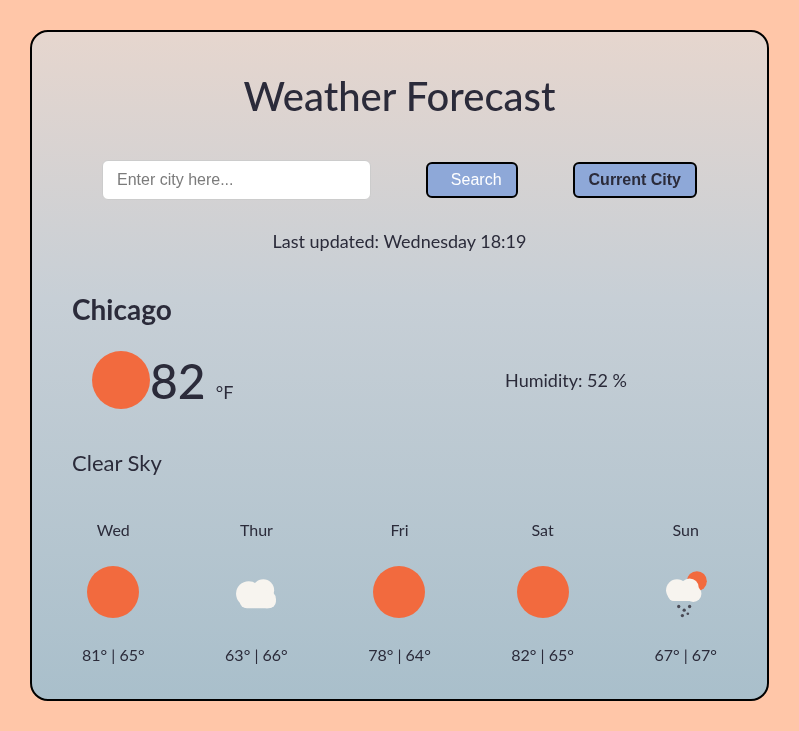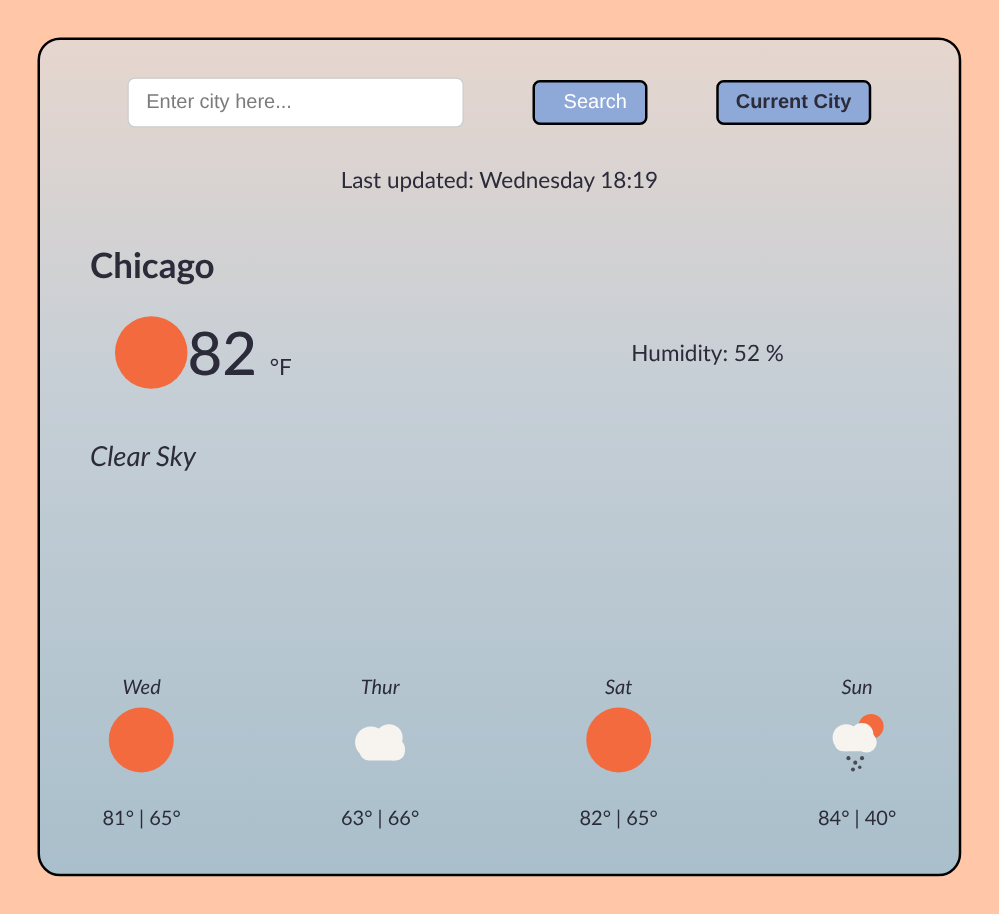--- a/index.html
+++ b/index.html
@@ -131,21 +131,20 @@
     }
 
     .details {
       font-size: 18px;
       line-height: 1.5;
       color: #2b2b3a;
       padding-right: 100px;
     }
 
     .description {
-      font-style: italic;
       font-size: 22px;
       margin-top: 40px;
       color: #2b2b3a;
     }
 
     .forecast-row {
       display: flex;
       justify-content: space-between;
       margin-top: auto;
       padding: 0 10px 10px 10px;
@@ -153,22 +152,21 @@
 
     .forecast-item {
       display: flex;
       flex-direction: column;
       align-items: center;
       font-size: 16px;
       color: #2b2b3a;
     }
 
     .forecast-item .day {
-      margin-bottom: 4px;
-      font-style: italic;
+      margin-bottom: 24px;
     }
 
     .forecast-item .icon-wrap {
       width: 58px;
       height: 58px;
       display: flex;
       align-items: center;
       justify-content: center;
       margin-bottom: 24px;
     }
@@ -182,20 +180,21 @@
 
     .cloud-svg, .rain-svg {
       width: 60px;
       height: 60px;
     }
   </style>
 </head>
 <body>
 
 <div class="container">
+  <h1>Weather Forecast</h1>
 
   <div class="search-row">
     <input type="text" class="search-input" placeholder="Enter city here..." style="">
     <button class="btn search">Search</button>
     <button class="btn current">Current City</button>
   </div>
 
   <div class="last-updated">Last updated: Wednesday 18:19</div>
 
   <div class="main-weather">
@@ -232,20 +231,27 @@
           <svg class="cloud-svg" viewBox="0 0 64 64">
             <g fill="#f7f4ef">
               <circle cx="24" cy="34" r="14"></circle>
               <circle cx="40" cy="30" r="12"></circle>
               <circle cx="44" cy="40" r="10"></circle>
               <rect x="14" y="34" width="40" height="16" rx="8"></rect>
             </g>
           </svg>
         </div>
         <div>63° | 66°</div>
+      </div>
+      <div class="forecast-item">
+        <div class="day">Fri</div>
+        <div class="icon-wrap">
+            <div class="sun-icon-sm"></div>
+          </div>
+        <div>78° | 64°</div>
       </div>
       <div class="forecast-item">
         <div class="day">Sat</div>
         <div class="icon-wrap">
             <div class="sun-icon-sm"></div>
           </div>
         <div>82° | 65°</div>
       </div>
       <div class="forecast-item">
         <div class="day">Sun</div>
@@ -260,17 +266,17 @@
             </g>
             <g fill="#4a4a55">
               <circle cx="24" cy="48" r="1.8"></circle>
               <circle cx="30" cy="52" r="1.8"></circle>
               <circle cx="36" cy="48" r="1.8"></circle>
               <circle cx="28" cy="58" r="1.8"></circle>
               <circle cx="34" cy="56" r="1.5"></circle>
             </g>
           </svg>
         </div>
-        <div>84° | 40°</div>
+        <div>67° | 67°</div>
       </div>
     </div>
   </div>
 </div>
 
 </body></html>

